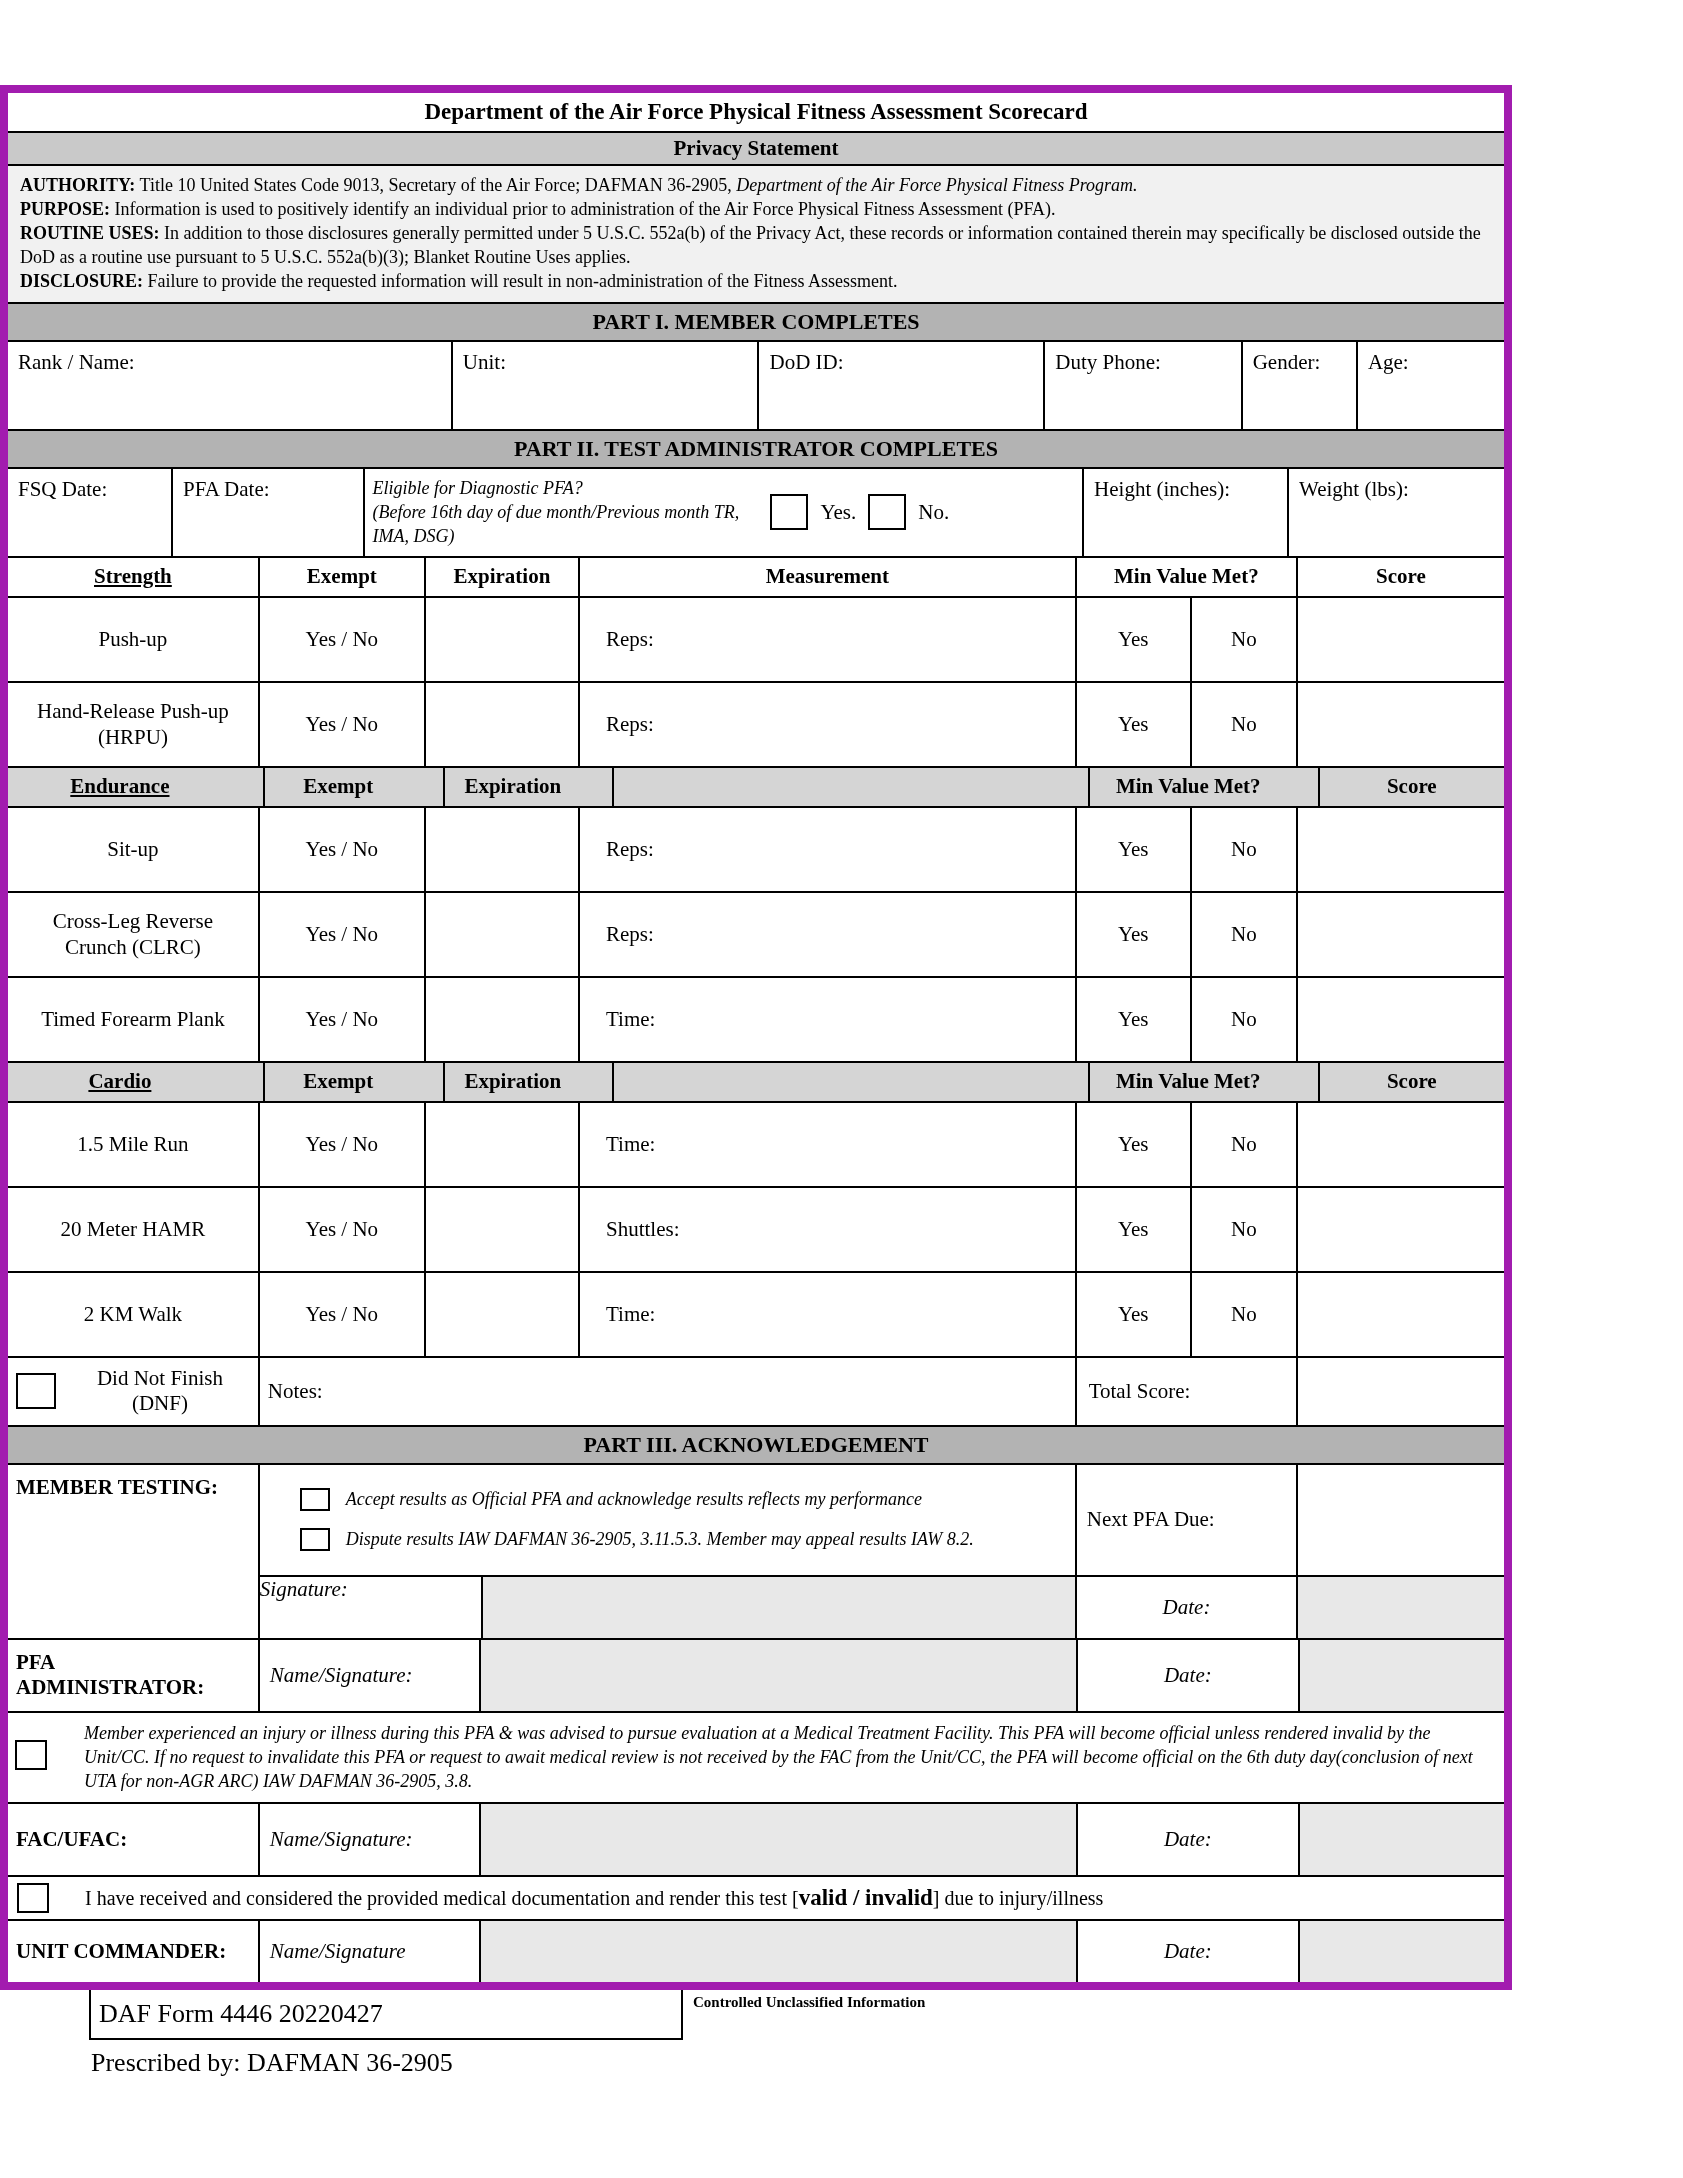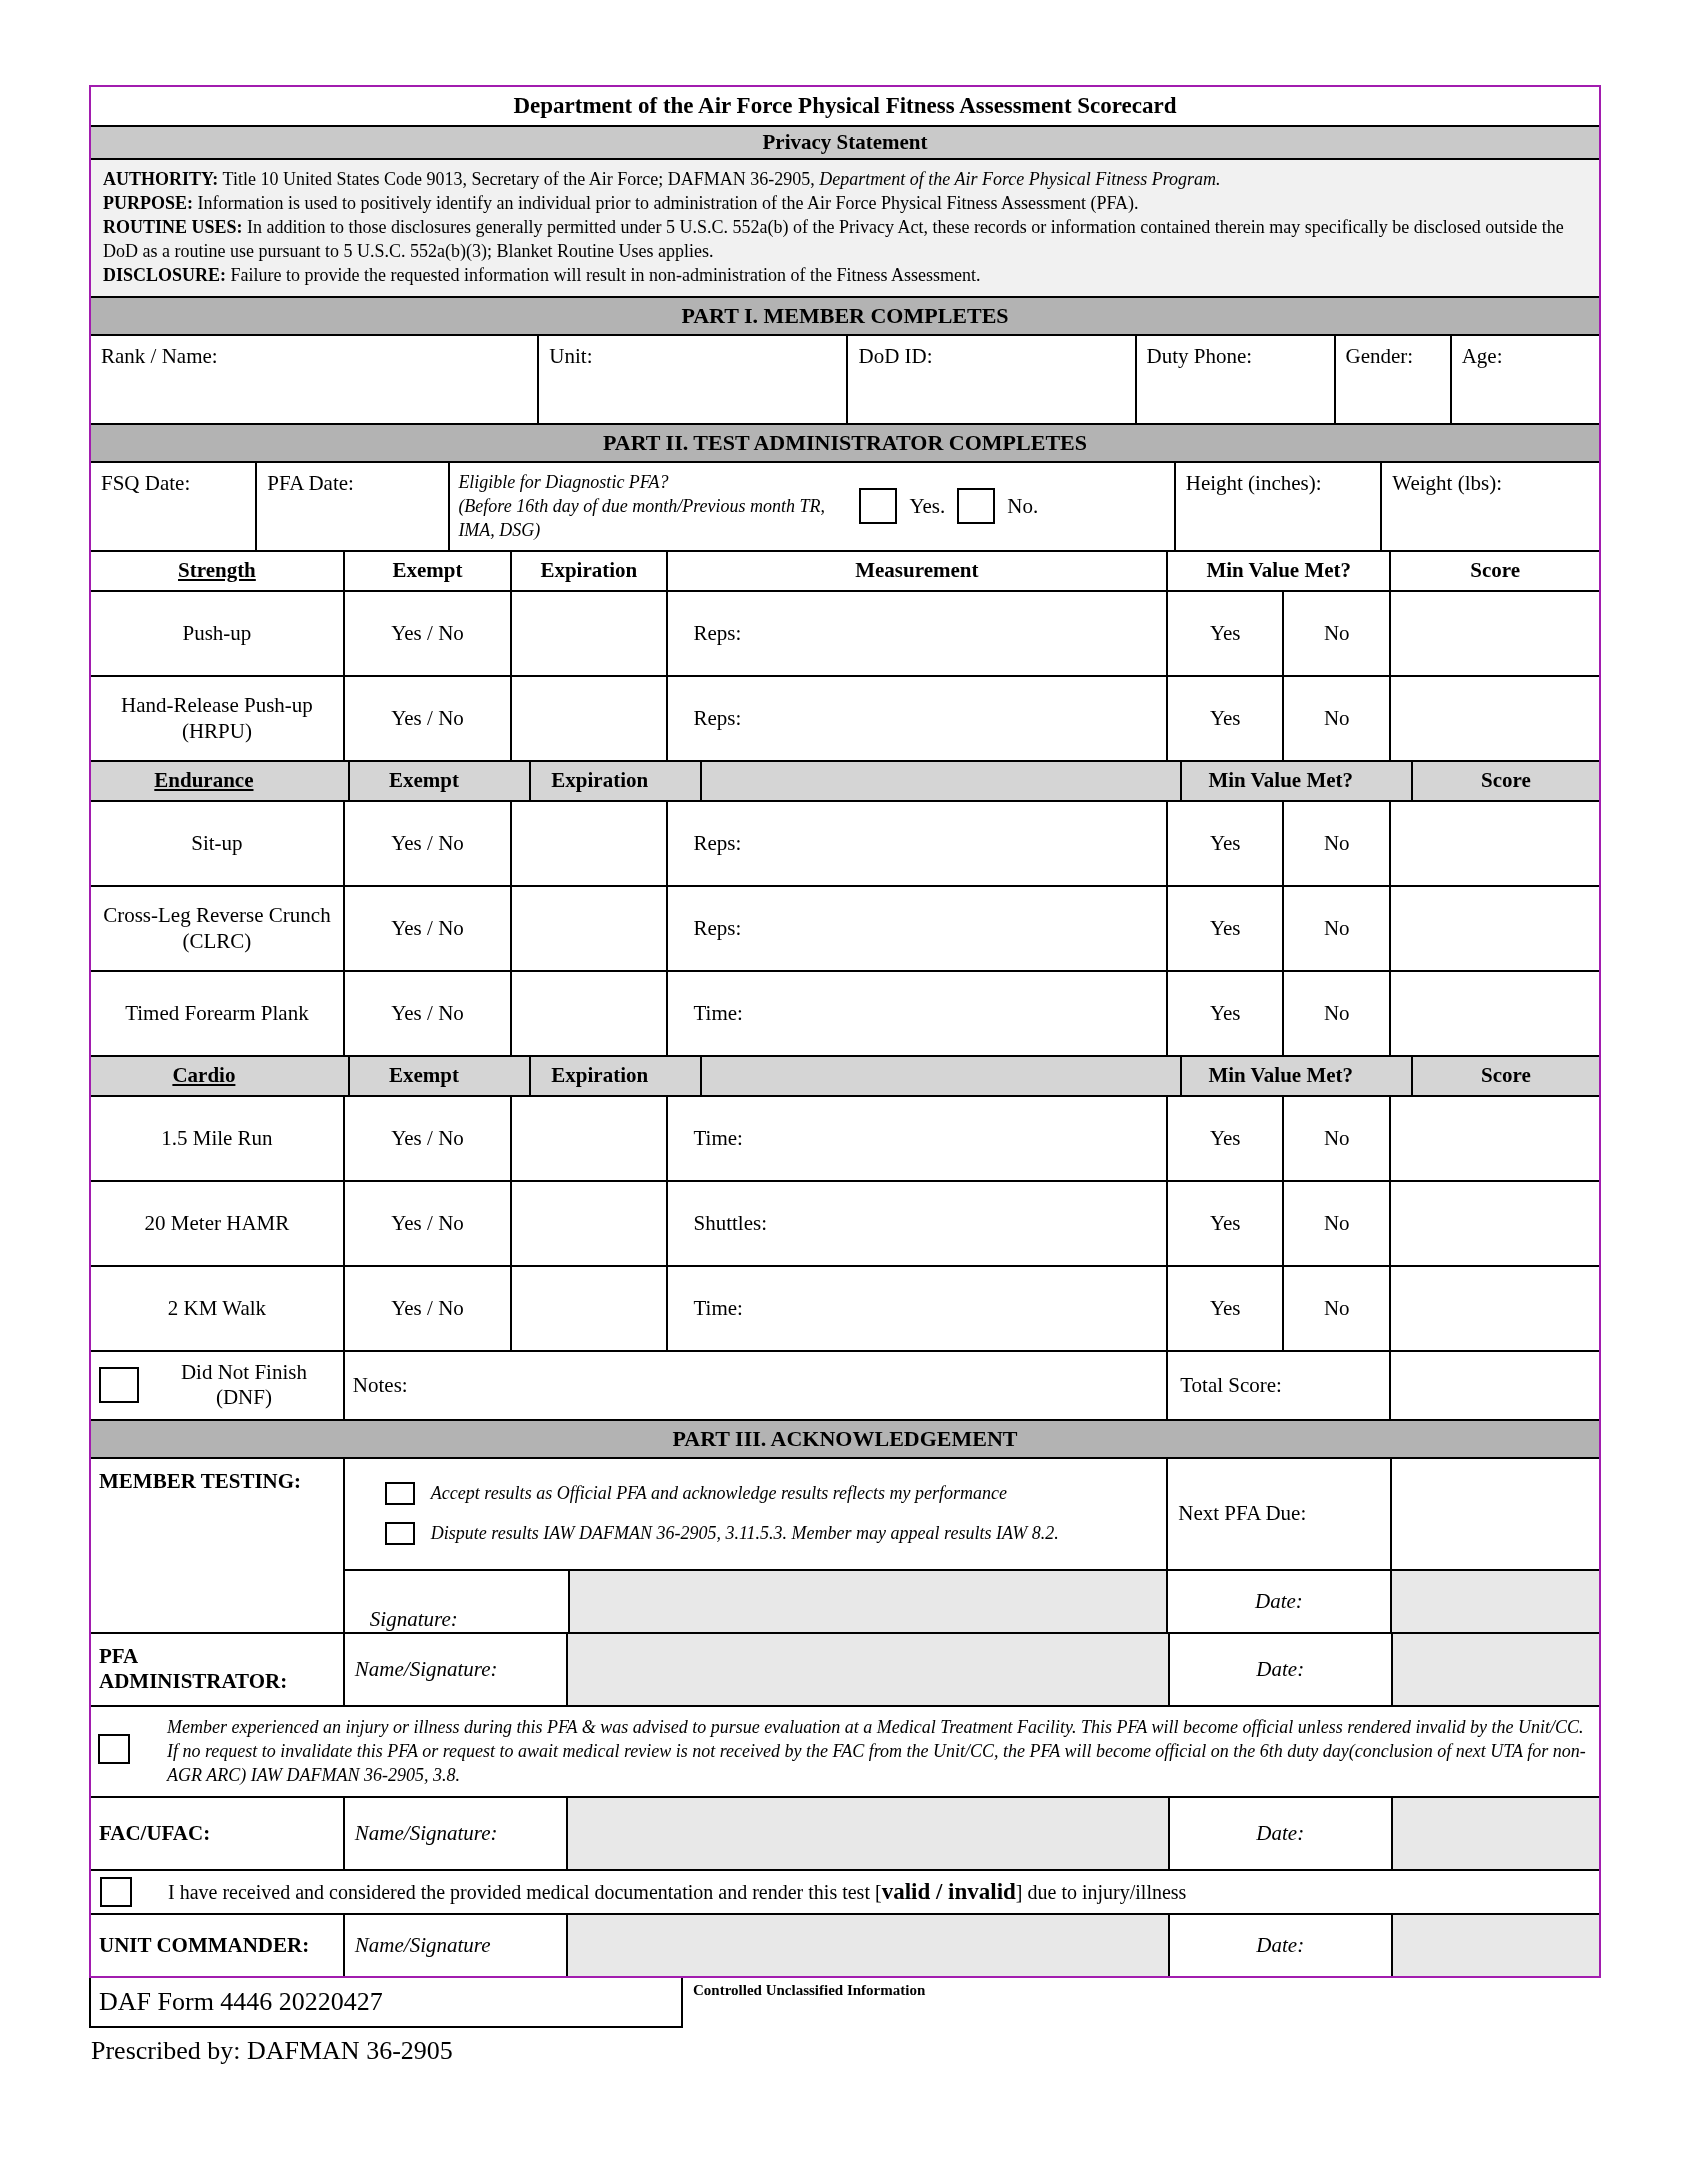--- a/index.html
+++ b/index.html
@@ -1,19 +1,19 @@
 <!DOCTYPE html>
 <html style="--part-bar: #b3b3b3; --privacy-bar: #c9c9c9; --section-header: #d5d5d5; --privacy-block: #f1f1f1; --input-shade: #e8e8e8;"><head>
 <meta charset="utf-8">
 <style>
   * { box-sizing: border-box; margin: 0; padding: 0; }
   html, body { width: 1683px; height: 2178px; background: #fff; overflow: hidden; }
   body { font-family: "Liberation Serif", "DejaVu Serif", serif; color: #000; padding-top: 85px; }
 
-  .form { width: 1512px; margin-left: 89px; border: 2px solid #a21caf; }
+  .form { width: 1512px; border: 8px solid #a21caf; }
   .form > * + * { border-top: 2px solid #000; }
 
   .row { display: flex; align-items: stretch; }
   .row > * + * { border-left: 2px solid #000; }
   .frow { display: flex; align-items: center; }
   .stack > * + * { border-top: 2px solid #000; }
   .grow { flex: 1; }
 
   .b { font-weight: bold; }
   .it { font-style: italic; }
@@ -67,21 +67,21 @@
   
   .w-lbl { width: 16.7%; } .w-ns { width: 14.8%; } .w-big { width: 39.9%; } .w-end { width: 13.8%; }
   .mtl { padding: 10px 8px; font-weight: bold; font-size: 21px; }
   .optsrow { min-height: 110px; }
   .optsc { width: 65.5%; display: flex; flex-direction: column; justify-content: space-evenly; padding: 6px 6px 6px 40px; }
   .opt { display: flex; align-items: center; gap: 16px; }
   .optt { font-size: 18px; }
   .npd { width: 17.8%; display: flex; align-items: center; padding-left: 10px; font-size: 21px; }
   .endc { width: 16.7%; }
   .sigrow { min-height: 63px; }
-  .nsc { width: 17.8%; display: flex; align-items: flex-end; padding-left: 25px; font-size: 21px; }
+  .nsc { width: 17.8%; display: flex; align-items: flex-start; padding-left: 0; font-size: 21px; }
   .bigblank { width: 47.7%; }
   .datec { width: 17.8%; display: flex; align-items: center; justify-content: center; font-size: 21px; }
   .endc2 { width: 16.7%; }
   .shade { background: var(--input-shade, #e8e8e8); }
 
   .adminrow { min-height: 73px; }
   .bl { display: flex; align-items: center; padding-left: 8px; font-weight: bold; font-size: 21px; }
   .bl .wrapnarrow { display: inline-block; max-width: 178px; line-height: 1.2; }
   .lblcell { display: flex; align-items: center; padding-left: 10px; font-size: 21px; }
 

